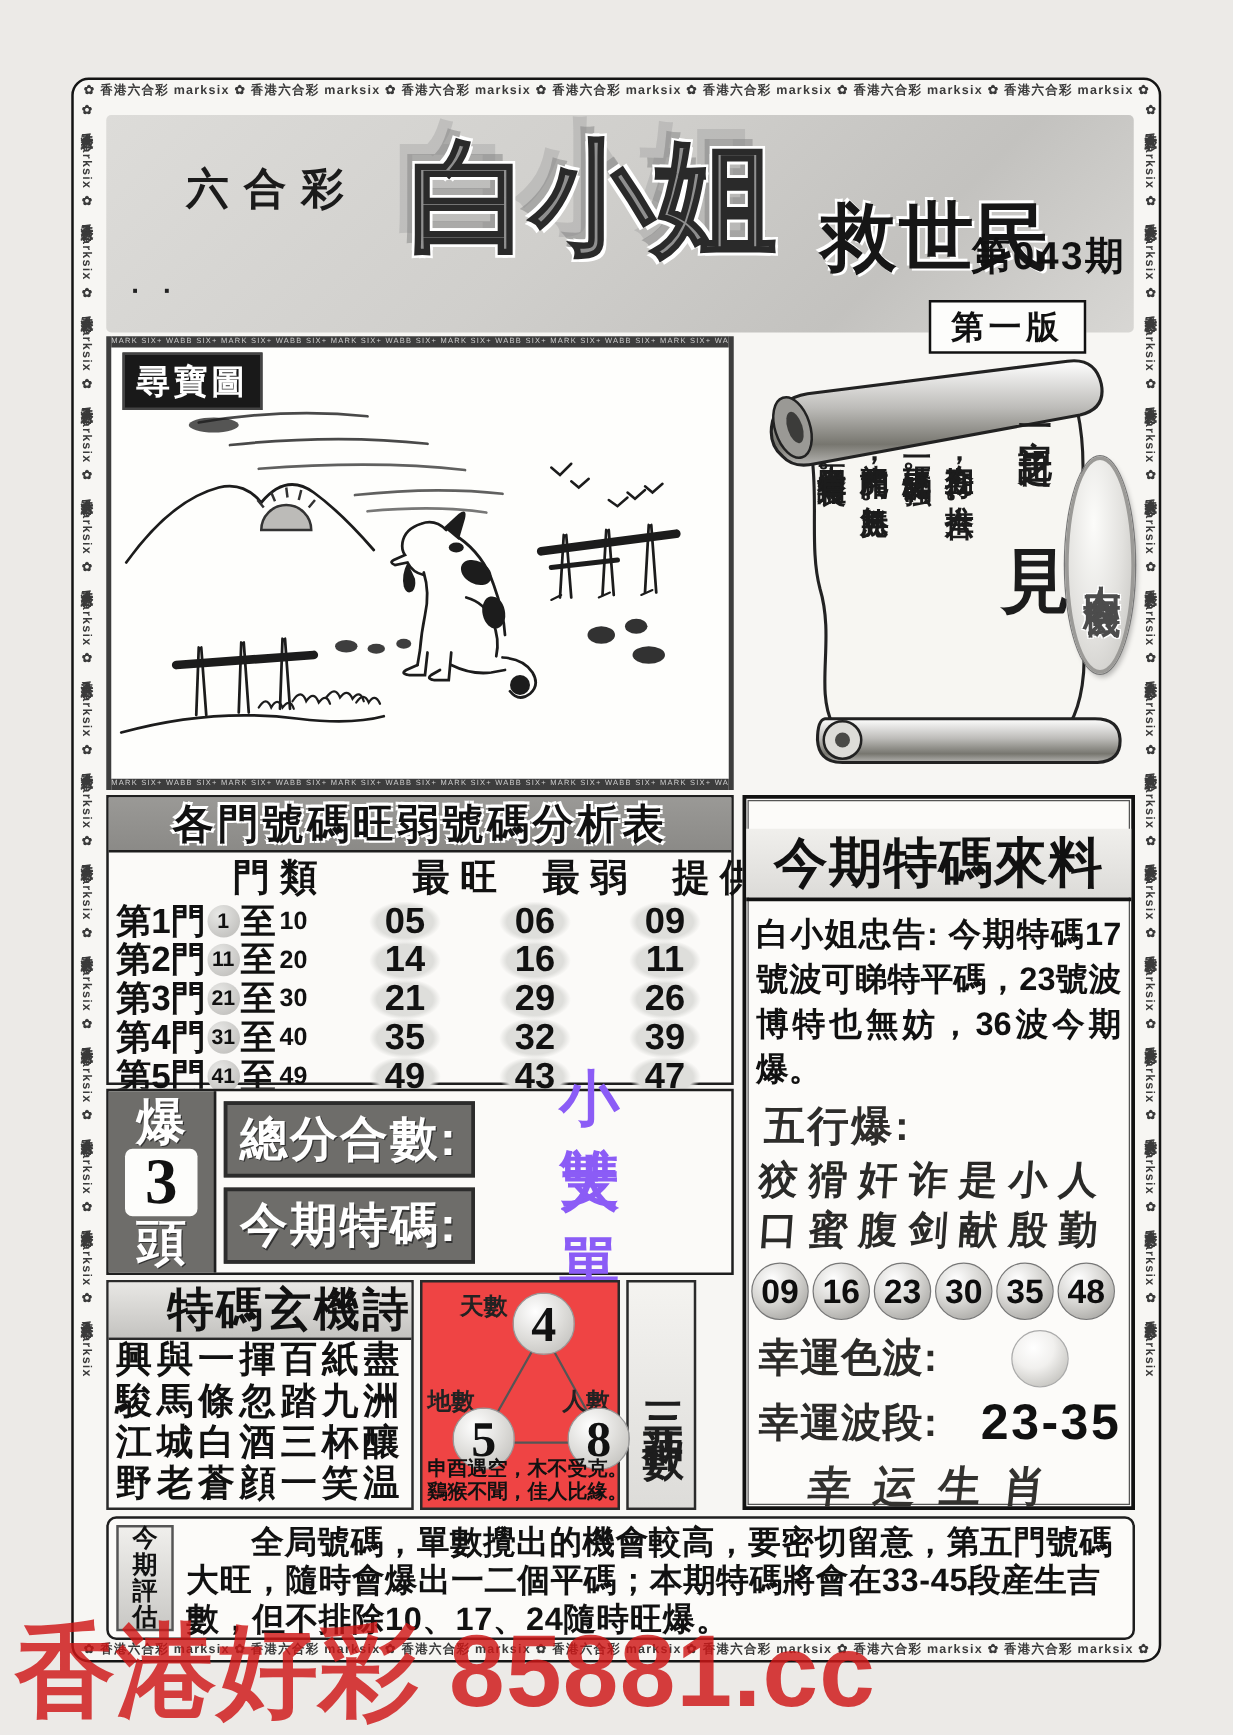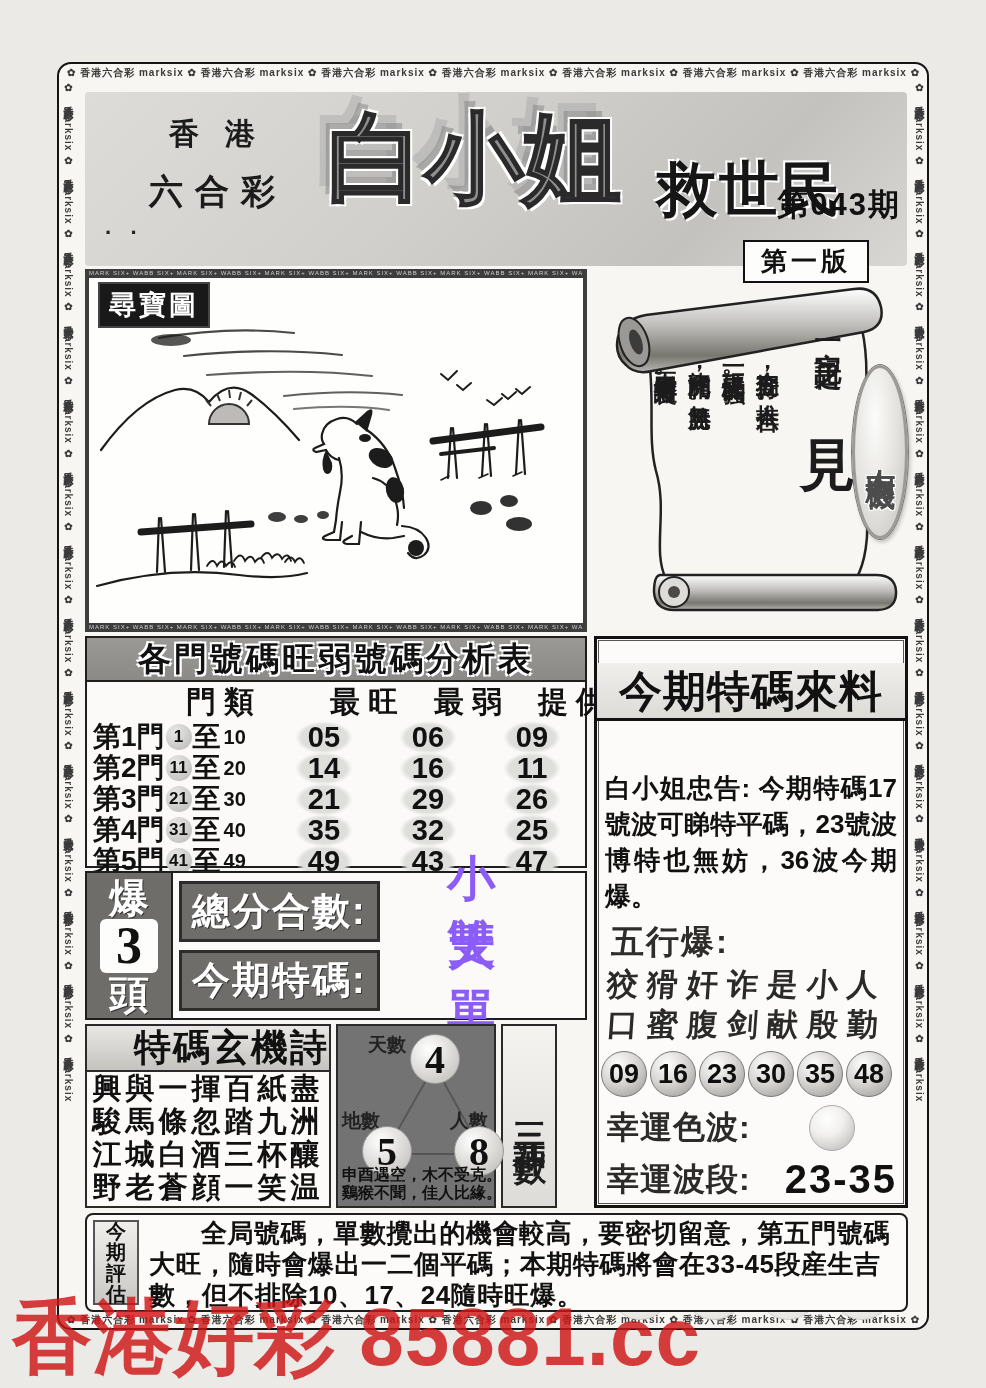--- a/index.html
+++ b/index.html
@@ -100,38 +100,38 @@
                  text-shadow:1px 1px 0 #333; }
   .burst-value { flex:1; text-align:center; font-family:"Liberation Serif", serif;
                  font-size:48px; font-weight:900; letter-spacing:46px; padding-left:30px; color:#8b5cf6; }
 
   
   #bottomrow { position:absolute; left:26px; top:960px; width:502px; height:184px; display:flex; gap:5px; }
   #poem { width:246px; border:2px solid #2a2a2a; background:#fcfbf9; }
   #poem-title { height:46px; background:linear-gradient(#e8e7e4,#c4c3c0); border-bottom:2px solid #2a2a2a;
                 font-size:37px; font-weight:900; text-align:right; line-height:44px; letter-spacing:2px;padding-left:36px; }
   #poem .pline { font-size:29px; font-weight:900; text-align:center; line-height:33px; letter-spacing:4px; }
-  #triangle { width:160px; border:2px solid #2a2a2a; background:#737373; position:relative; }
+  #triangle { width:160px; border:2px solid #2a2a2a; background:#ef4444; position:relative; }
   #triangle svg { position:absolute; left:0; top:0; }
   .tri-label { position:absolute; font-size:19px; font-weight:900; color:#222; }
   .tri-ball { position:absolute; width:50px; height:50px; border-radius:50%;
               background:radial-gradient(circle at 36% 30%, #fff 0%, #dddcd9 50%, #b9b8b4 100%);
               border:1px solid #999; display:flex; align-items:center; justify-content:center;
               font-family:"Liberation Serif", serif; font-size:40px; font-weight:900; color:#111; }
   .tri-note { position:absolute; left:4px; right:2px; font-size:16px; font-weight:900; white-space:nowrap; }
   #strip { width:56px; border:2px solid #2a2a2a; background:linear-gradient(#f4f3f0,#dddcd9); display:flex; align-items:center; justify-content:center; }
   #strip span { writing-mode:vertical-rl; text-orientation:upright; font-family:"Liberation Serif", serif;
                 font-size:33px; font-weight:900; color:#1d1d1d; letter-spacing:10px; }
 
   
   #special { position:absolute; left:535px; top:572px; width:314px; height:572px;
              border:3px solid #121212; background:#fcfbf9; box-shadow:inset 0 0 0 1px #fcfbf9, inset 0 0 0 2px #555; }
   #special-title { height:58px; background:linear-gradient(#f0efec,#dcdbd8); border-bottom:3px solid #121212;
                    font-size:43px; font-weight:900; text-align:center; line-height:56px; letter-spacing:1px;margin-top:24px; }
-  #advice { padding:8px 8px 2px 8px; font-size:26px; font-weight:900; line-height:36px; text-align:justify;margin-top:41px; }
+  #advice { padding:8px 8px 2px 8px; font-size:26px; font-weight:900; line-height:36px; text-align:justify; }
   #wuxing { display:flex; align-items:center; padding:4px 8px 0 14px; }
   #wuxing .lab { font-size:33px; font-weight:900; letter-spacing:2px; color:#2e2d2b; text-shadow:1px 1px 0 #fff; }
   #wuxing .val { font-family:"Liberation Serif", serif; font-size:40px; font-weight:900;
                  letter-spacing:48px; padding-left:34px; color:#1a1a1a; }
   .handline { font-family:"Liberation Serif", serif; font-size:31px; font-weight:bold; color:#2a2a28;
               letter-spacing:9px; padding-left:10px; line-height:40px; transform:skewX(-4deg); }
   #balls { display:flex; gap:3px; padding:6px 4px 2px 4px; }
   .ball { width:46px; height:46px; border-radius:50%;
           background:radial-gradient(circle at 36% 28%, #fff 0%, #d8d7d4 45%, #969591 100%);
           border:1px solid #777; display:flex; align-items:center; justify-content:center;
@@ -171,21 +171,20 @@
 <div id="root">
   <div id="frame">
 
     <div class="btext h top">✿ 香港六合彩  marksix  ✿ 香港六合彩  marksix  ✿ 香港六合彩  marksix  ✿ 香港六合彩  marksix  ✿ 香港六合彩  marksix  ✿ 香港六合彩  marksix  ✿ 香港六合彩  marksix  ✿ 香港六合彩  marksix  ✿ 香港六合彩  marksix  ✿ 香港六合彩  marksix  ✿ 香港六合彩  marksix  ✿ 香港六合彩  marksix  ✿ 香港六合彩  marksix  ✿ 香港六合彩  marksix  </div>
     <div class="btext h bot">✿ 香港六合彩  marksix  ✿ 香港六合彩  marksix  ✿ 香港六合彩  marksix  ✿ 香港六合彩  marksix  ✿ 香港六合彩  marksix  ✿ 香港六合彩  marksix  ✿ 香港六合彩  marksix  ✿ 香港六合彩  marksix  ✿ 香港六合彩  marksix  ✿ 香港六合彩  marksix  ✿ 香港六合彩  marksix  ✿ 香港六合彩  marksix  ✿ 香港六合彩  marksix  ✿ 香港六合彩  marksix  </div>
     <div class="btext v left">✿ 香港六合彩  marksix  ✿ 香港六合彩  marksix  ✿ 香港六合彩  marksix  ✿ 香港六合彩  marksix  ✿ 香港六合彩  marksix  ✿ 香港六合彩  marksix  ✿ 香港六合彩  marksix  ✿ 香港六合彩  marksix  ✿ 香港六合彩  marksix  ✿ 香港六合彩  marksix  ✿ 香港六合彩  marksix  ✿ 香港六合彩  marksix  ✿ 香港六合彩  marksix  ✿ 香港六合彩  marksix  </div>
     <div class="btext v right">✿ 香港六合彩  marksix  ✿ 香港六合彩  marksix  ✿ 香港六合彩  marksix  ✿ 香港六合彩  marksix  ✿ 香港六合彩  marksix  ✿ 香港六合彩  marksix  ✿ 香港六合彩  marksix  ✿ 香港六合彩  marksix  ✿ 香港六合彩  marksix  ✿ 香港六合彩  marksix  ✿ 香港六合彩  marksix  ✿ 香港六合彩  marksix  ✿ 香港六合彩  marksix  ✿ 香港六合彩  marksix  </div>
 
     <div id="header">
       <div id="brand">
-        <div class="l1">香港</div>
         <div class="l2">六合彩</div>
       </div>
       <div id="header-dots">· ·</div>
       <div id="title-main">白小姐</div>
       <div id="title-sub">救世民</div>
       <div id="issue">第043期</div>
       <div id="edition">第一版</div>
     </div>
 
     <div id="treasure">
@@ -339,21 +338,21 @@
       </div>
       <div class="trow">
         <div class="door">
             <b>第4門</b>
             <span class="circ">31</span>
             <b>至</b>
             <span class="endnum">40</span>
           </div>
         <div class="c val"><span>35</span></div>
         <div class="c val"><span>32</span></div>
-        <div class="c val"><span>25</span></div>
+        <div class="c val"><span>39</span></div>
       </div>
       <div class="trow">
         <div class="door">
             <b>第5門</b>
             <span class="circ">41</span>
             <b>至</b>
             <span class="endnum">49</span>
           </div>
         <div class="c val"><span>49</span></div>
         <div class="c val"><span>43</span></div>

